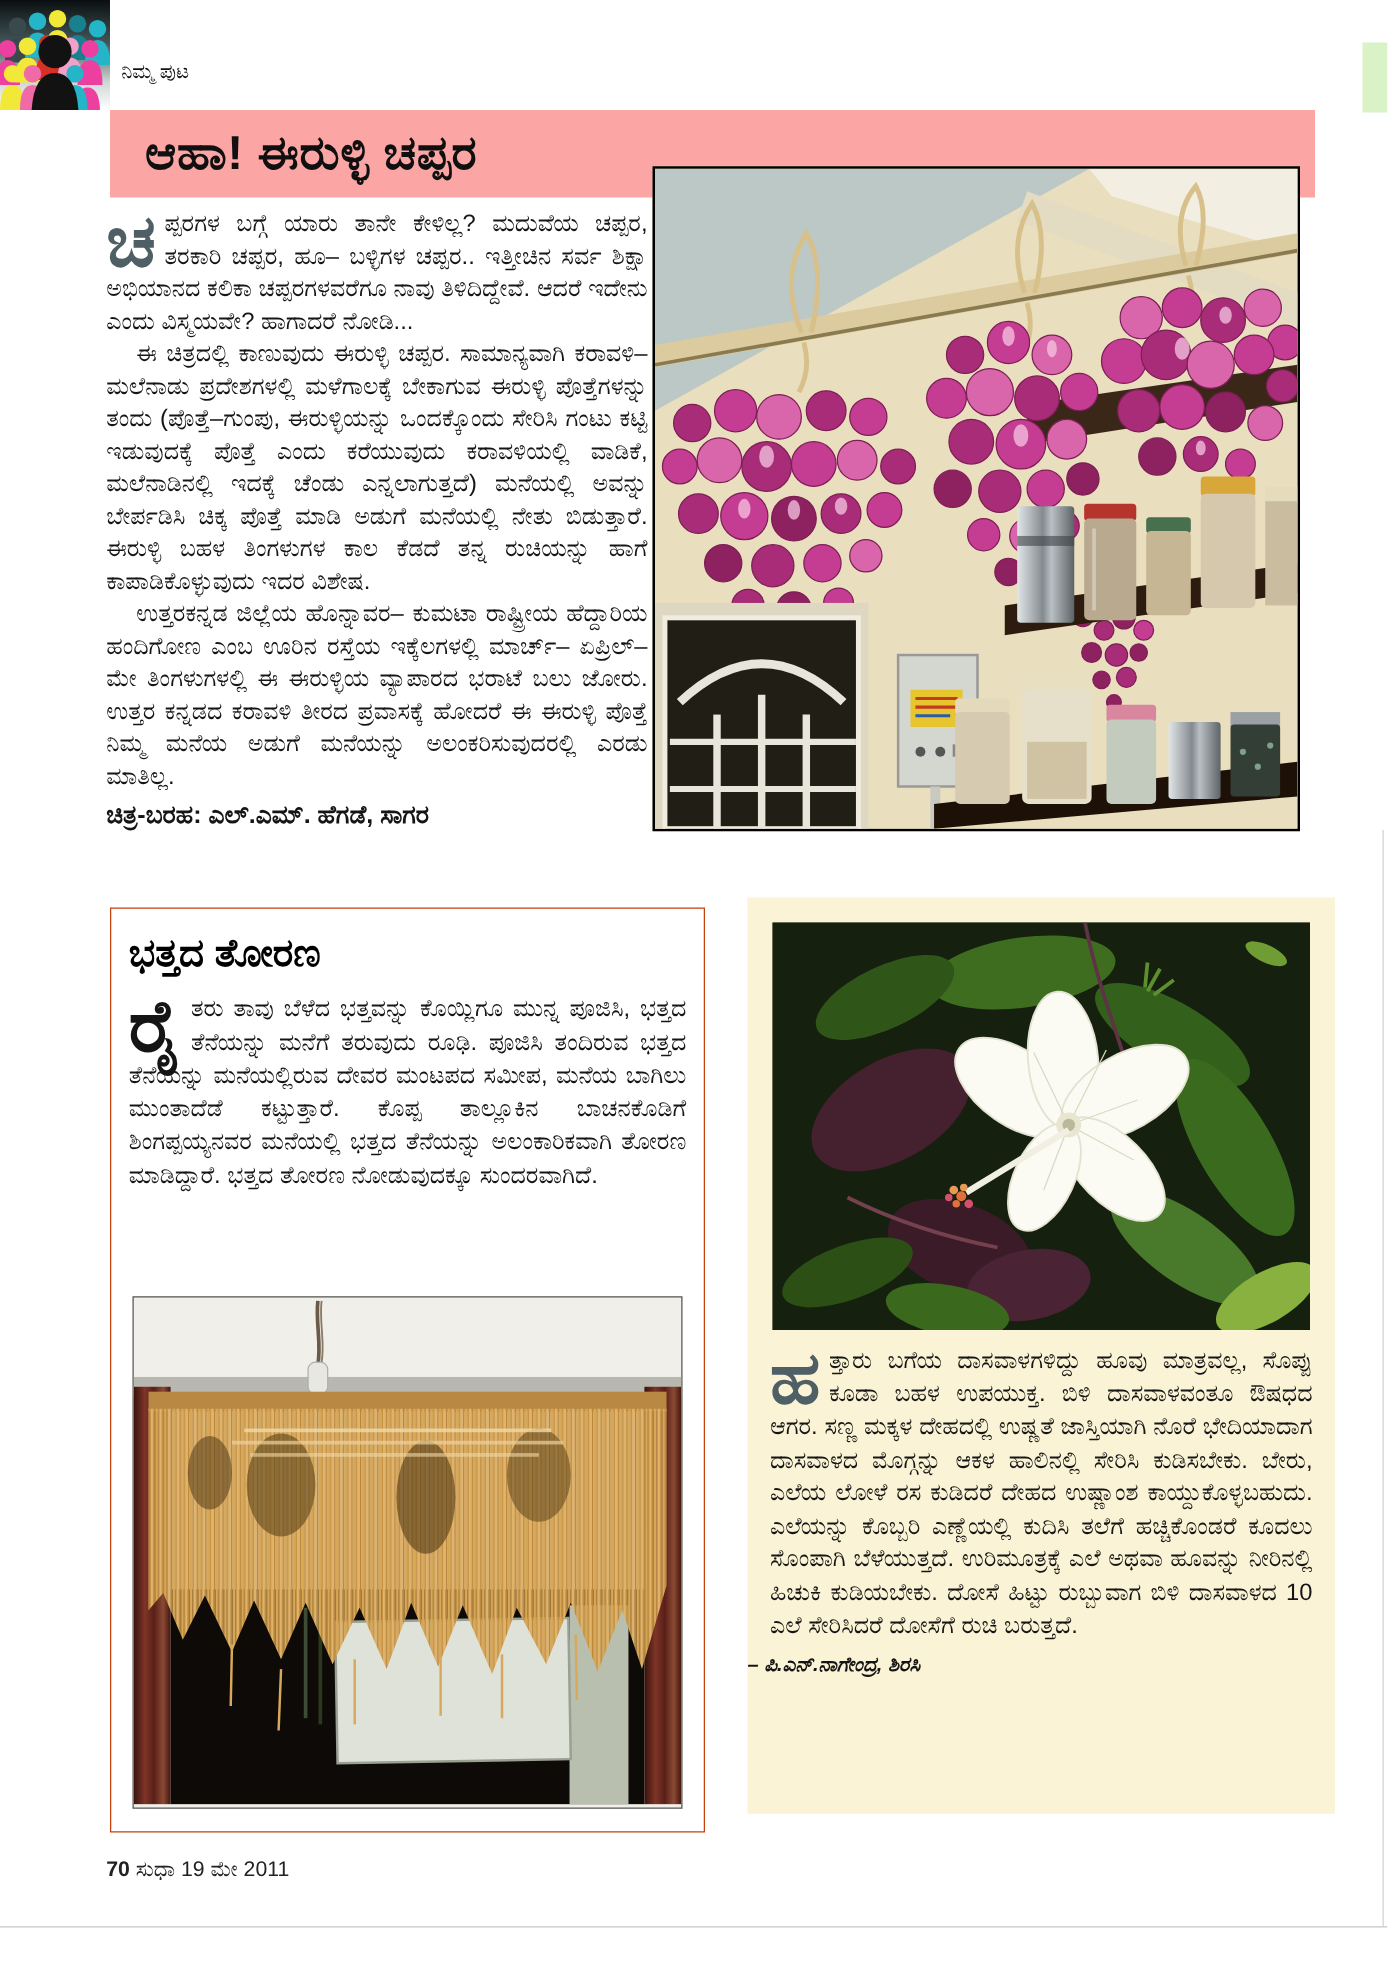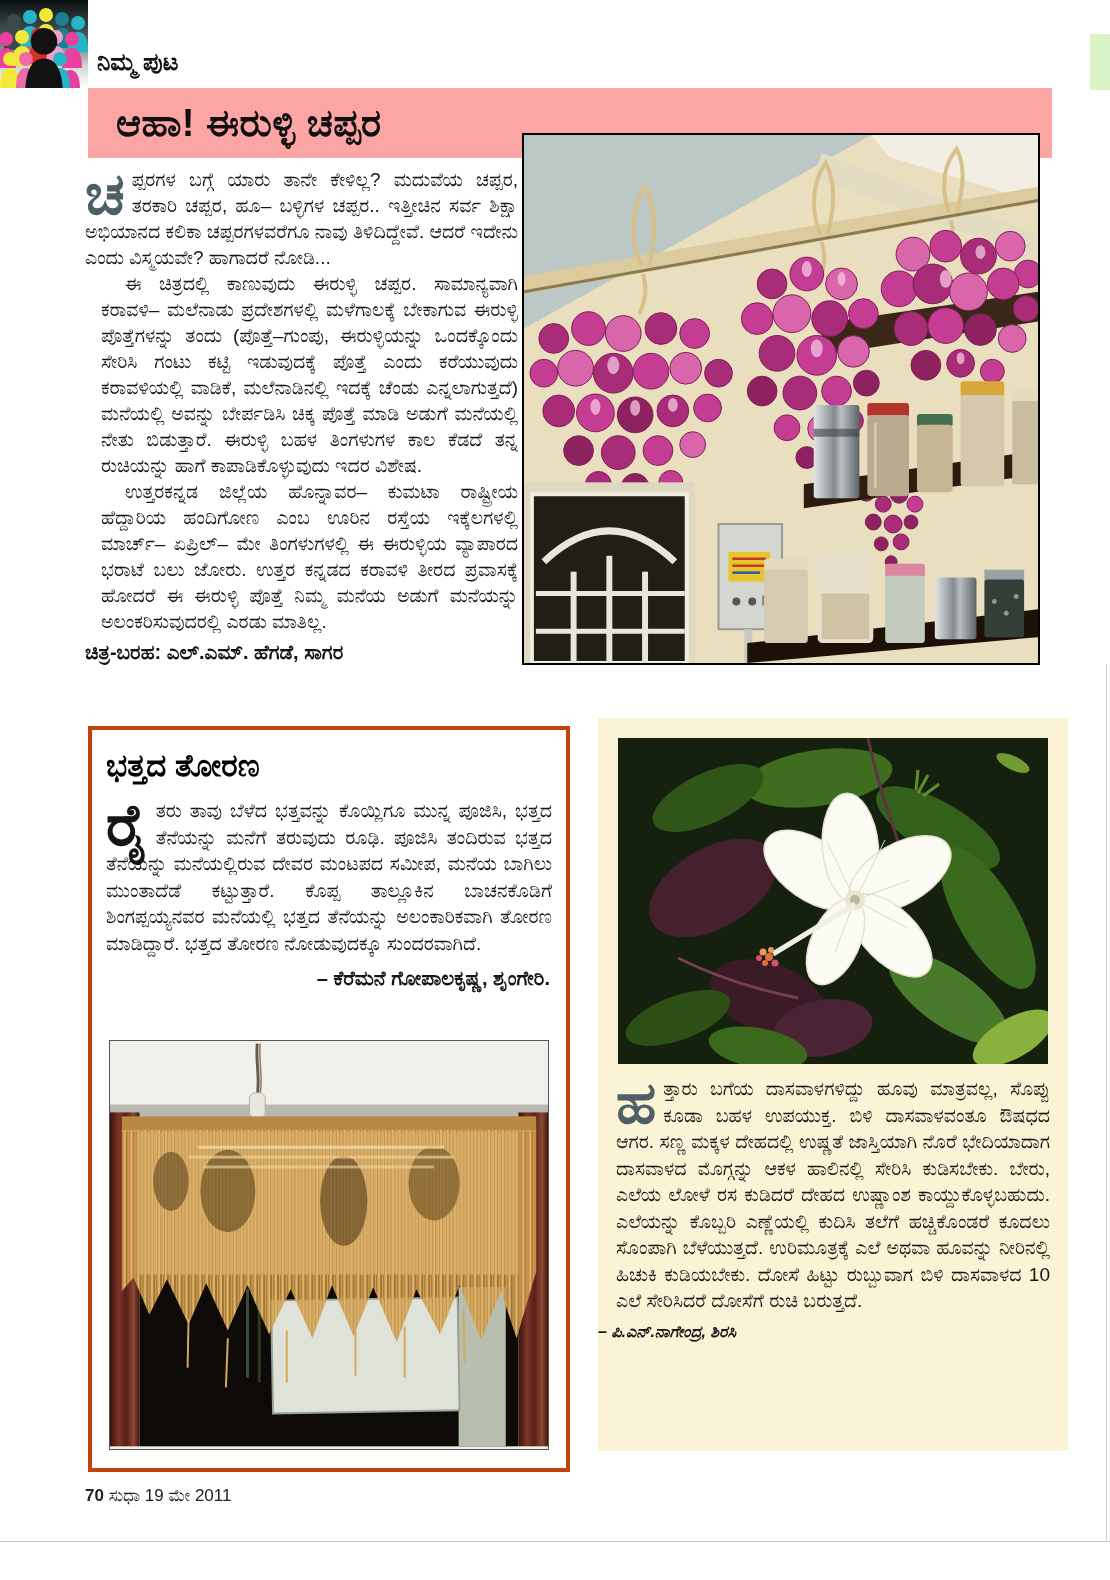--- a/index.html
+++ b/index.html
@@ -4,36 +4,36 @@
 <style>
   html,body{margin:0;padding:0;}
   body{
     width:1110px;height:1580px;position:relative;background:#ffffff;
     font-family:"Liberation Sans","DejaVu Sans",sans-serif;color:#151515;
     overflow:hidden;
   }
   .abs{position:absolute;}
   
   .logo{left:0;top:0;width:88px;height:88px;}
-  .section-label{left:97px;top:48px;font-size:24px;color:#111;font-weight:bold;}
+  .section-label{left:97px;top:48px;font-size:16px;color:#111;}
   .title-bar{left:88px;top:88px;width:964px;height:70px;background:#fca5a5;}
   .title-bar h1{margin:0;padding:14px 0 0 28px;font-size:38px;line-height:42px;font-weight:bold;color:#101010;letter-spacing:.5px;}
   .corner-tab{left:1090px;top:34px;width:20px;height:56px;background:#daf3c6;}
   
   .col-left{left:85px;top:167px;width:433px;font-size:19px;line-height:26px;text-align:justify;}
   .col-left p{margin:0;}
-  .col-left p.indent{text-indent:24px;margin-left:16px;}
+  .col-left p.indent{text-indent:24px;}
   .dropcap{float:left;font-weight:bold;font-size:58px;line-height:46px;margin:4px 7px 0 0;}
   .dc-slate{color:#4e5f66;}
   .byline{text-align:left;font-weight:bold;font-size:20px;margin-top:4px;}
   
   .photo-frame{border:2px solid #000;background:#e9debd;}
   .photo-onions{left:522px;top:133px;width:514px;height:528px;}
   
-  .box1{left:88px;top:726px;width:474px;height:738px;border:4px solid #c2410c;background:#fff;}
+  .box1{left:88px;top:726px;width:474px;height:738px;border:1px solid #c2410c;background:#fff;}
   .box1 h2{margin:18px 0 0 14px;font-size:31px;font-weight:bold;color:#000;}
   .box1 .body{margin:14px 14px 0 14px;font-size:19px;line-height:26.5px;text-align:justify;}
   .box1 .signature{margin:10px 16px 0 0;text-align:right;font-weight:bold;font-size:20px;}
   .photo-toran{left:17px;top:310px;width:438px;height:408px;border:1px solid #555;background:#f0efe9;position:absolute;}
   
   .box2{left:598px;top:718px;width:470px;height:733px;background:#fbf3d5;}
   .photo-flower{margin:20px auto 0 auto;width:430px;height:326px;display:block;background:#15200f;}
   .box2 h2{margin:16px 0 0 16px;font-size:29px;font-weight:bold;color:#000;}
   .box2 .body{margin:12px 18px 0 18px;font-size:19px;line-height:26.5px;text-align:justify;}
   .box2 .signature{margin:8px 20px 0 0;text-align:left;font-weight:bold;font-size:16px;font-style:italic;}
@@ -271,21 +271,20 @@
           <circle cx="486" cy="482" r="2.5" fill="#7fa08a"></circle>
           <circle cx="496" cy="465" r="2.5" fill="#7fa08a"></circle>
       </g>
     </g>
   </svg>
 </div>
 
 <div class="abs box1">
   <h2>ಭತ್ತದ ತೋರಣ</h2>
   <div class="body"><span class="dropcap">ರೈ</span><span>ತರು ತಾವು ಬೆಳೆದ ಭತ್ತವನ್ನು ಕೊಯ್ಲಿಗೂ ಮುನ್ನ ಪೂಜಿಸಿ, ಭತ್ತದ ತೆನೆಯನ್ನು ಮನೆಗೆ ತರುವುದು ರೂಢಿ. ಪೂಜಿಸಿ ತಂದಿರುವ ಭತ್ತದ ತೆನೆಯನ್ನು ಮನೆಯಲ್ಲಿರುವ ದೇವರ ಮಂಟಪದ ಸಮೀಪ, ಮನೆಯ ಬಾಗಿಲು ಮುಂತಾದೆಡೆ ಕಟ್ಟುತ್ತಾರೆ. ಕೊಪ್ಪ ತಾಲ್ಲೂಕಿನ ಬಾಚನಕೊಡಿಗೆ ಶಿಂಗಪ್ಪಯ್ಯನವರ ಮನೆಯಲ್ಲಿ ಭತ್ತದ ತೆನೆಯನ್ನು ಅಲಂಕಾರಿಕವಾಗಿ ತೋರಣ ಮಾಡಿದ್ದಾರೆ. ಭತ್ತದ ತೋರಣ ನೋಡುವುದಕ್ಕೂ ಸುಂದರವಾಗಿದೆ.</span></div>
-  <div class="signature">– ಕೆರೆಮನೆ ಗೋಪಾಲಕೃಷ್ಣ, ಶೃಂಗೇರಿ.</div>
 
   <div class="photo-toran">
     <svg width="438" height="408" viewBox="0 0 446 410">
       <defs>
         <pattern id="strands" patternUnits="userSpaceOnUse" width="7" height="60">
           <rect x="0" y="0" width="2.2" height="60" fill="#e0b369"></rect>
           <rect x="2.2" y="0" width="1.4" height="60" fill="#b8863d"></rect>
           <rect x="3.6" y="0" width="2" height="60" fill="#d9a855"></rect>
           <rect x="5.6" y="0" width="1.4" height="60" fill="#c6934a"></rect>
         </pattern>

